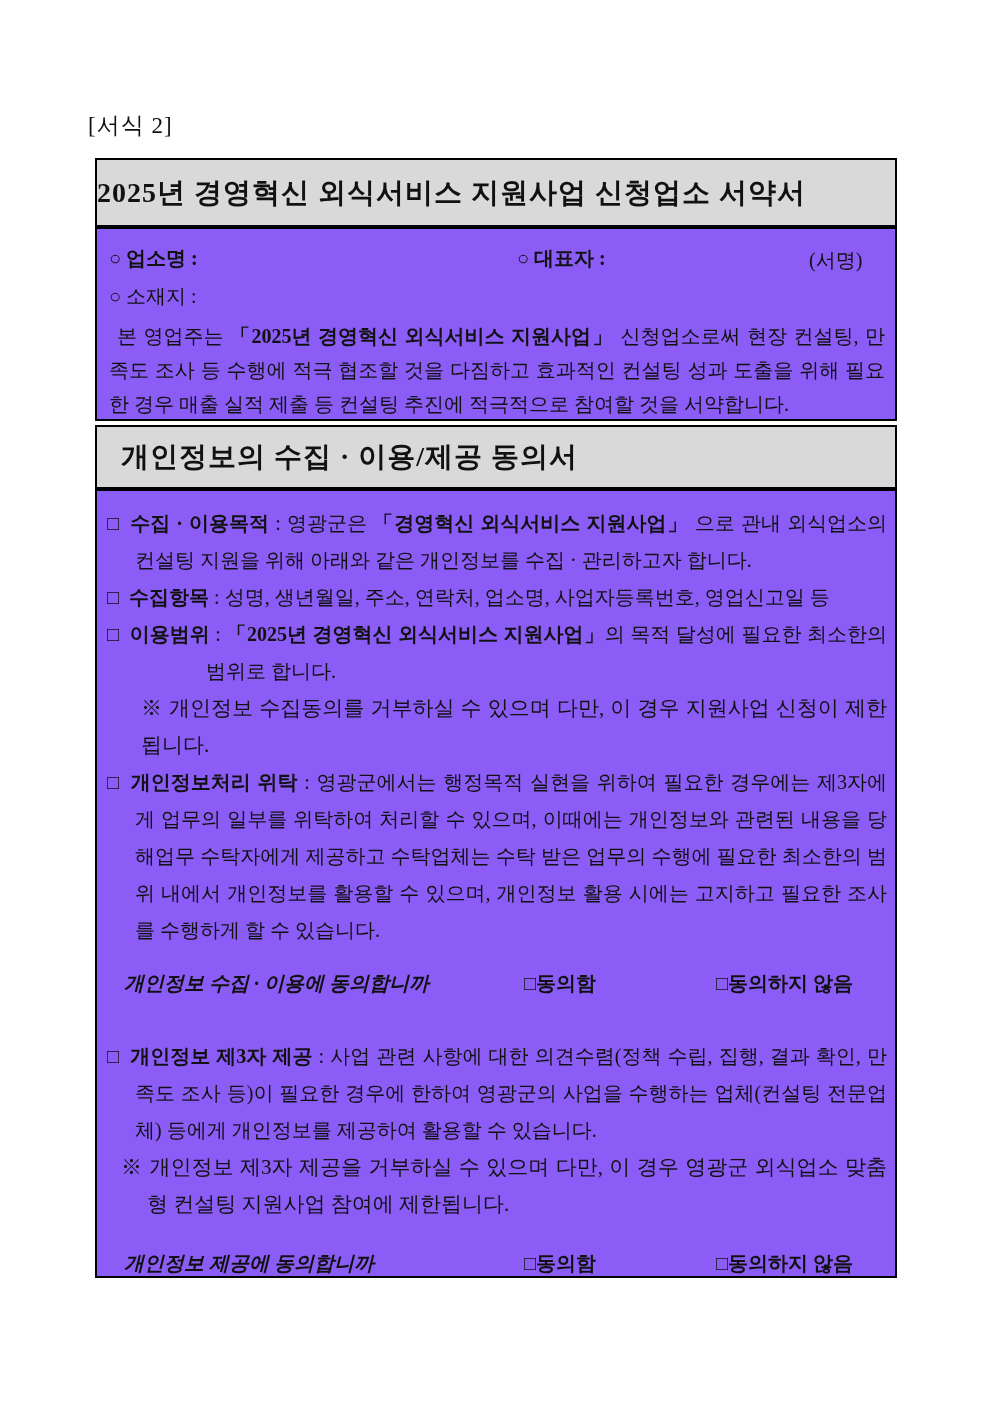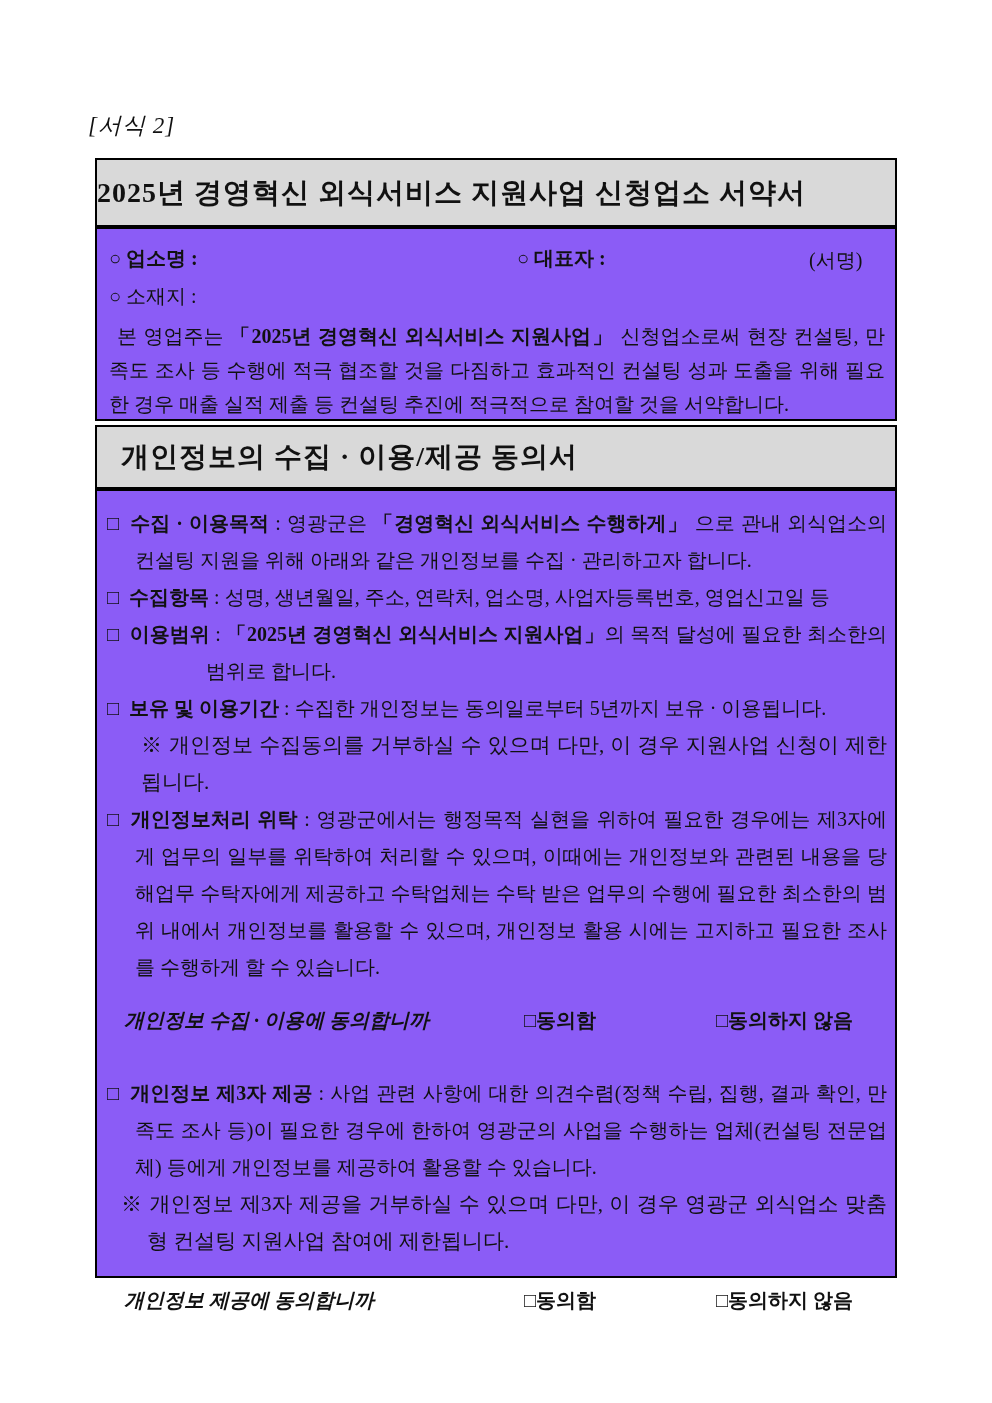--- a/index.html
+++ b/index.html
@@ -5,21 +5,21 @@
   html,body{margin:0;padding:0;background:#ffffff;}
   body{
     width:992px;height:1403px;
     font-family:"Liberation Serif","DejaVu Serif",serif;
     color:#111111;
     -webkit-font-smoothing:antialiased;
   }
   .page{position:relative;width:992px;height:1403px;background:#ffffff;overflow:hidden;}
   .form-label{
     position:absolute;left:88px;top:110px;
-    font-size:23px;letter-spacing:1px;font-style:italic;
+    font-size:23px;letter-spacing:1px;
   }
   .doc{position:absolute;left:95px;top:158px;width:802px;box-sizing:border-box;}
   .title-box{
     box-sizing:border-box;border:2px solid #000;background:#d9d9d9;
     height:69px;display:flex;align-items:center;justify-content:flex-start;
     font-weight:bold;font-size:28px;letter-spacing:1px;white-space:nowrap;
   }
   .title-box.second{height:64px;margin-top:4px;padding-left:24px;}
   .content-box{
     box-sizing:border-box;border:2px solid #000;border-top-width:2px;
@@ -77,27 +77,26 @@
       </div>
       <p class="pledge-par"><span>본 영업주는 </span><span class="b">「2025년 경영혁신 외식서비스 지원사업」</span><span> 신청업소로써 현장 컨설팅, 만족도 조사 등 수행에 적극 협조할 것을 다짐하고 효과적인 컨설팅 성과 도출을 위해 필요한 경우 매출 실적 제출 등 컨설팅 추진에 적극적으로 참여할 것을 서약합니다.</span></p>
     </div>
 
     <div class="title-box second">
       <span>개인정보의 수집 · 이용/제공 동의서</span>
     </div>
 
     <div class="content-box consent-body">
 
-      <p class="c-item"><span class="bullet">□</span><span class="b">수집 · 이용목적</span><span> : </span><span>영광군은 </span><span class="b">「경영혁신 외식서비스 수행하게」</span><span> 으로 관내 외식업소의 컨설팅 지원을 위해 아래와 같은 개인정보를 수집 · 관리하고자 합니다.</span></p>
+      <p class="c-item"><span class="bullet">□</span><span class="b">수집 · 이용목적</span><span> : </span><span>영광군은 </span><span class="b">「경영혁신 외식서비스 지원사업」</span><span> 으로 관내 외식업소의 컨설팅 지원을 위해 아래와 같은 개인정보를 수집 · 관리하고자 합니다.</span></p>
 
       <p class="c-item"><span class="bullet">□</span><span class="b">수집항목</span><span> : </span><span>성명, 생년월일, 주소, 연락처, 업소명, 사업자등록번호, 영업신고일 등</span></p>
 
       <p class="c-item deep"><span class="bullet">□</span><span class="b">이용범위</span><span> : </span><span class="b">「2025년 경영혁신 외식서비스 지원사업」</span><span>의 목적 달성에 필요한 최소한의 범위로 합니다.</span></p>
 
-      <p class="c-item"><span class="bullet">□</span><span class="b">보유 및 이용기간</span><span> : </span><span>수집한 개인정보는 동의일로부터 5년까지 보유 · 이용됩니다.</span></p>
 
       <p class="c-note first"><span>※ </span><span>개인정보 수집동의를 거부하실 수 있으며 다만, 이 경우 지원사업 신청이 제한됩니다.</span></p>
 
       <p class="c-item"><span class="bullet">□</span><span class="b">개인정보처리 위탁</span><span> : </span><span>영광군에서는 행정목적 실현을 위하여 필요한 경우에는 제3자에게 업무의 일부를 위탁하여 처리할 수 있으며, 이때에는 개인정보와 관련된 내용을 당해업무 수탁자에게 제공하고 수탁업체는 수탁 받은 업무의 수행에 필요한 최소한의 범위 내에서 개인정보를 활용할 수 있으며, 개인정보 활용 시에는 고지하고 필요한 조사를 수행하게 할 수 있습니다.</span></p>
 
       <div class="question q1">
         <span class="qtext">개인정보 수집 · 이용에 동의합니까</span>
         <span class="agree">□동의함</span>
         <span class="disagree">□동의하지 않음</span>
       </div>

